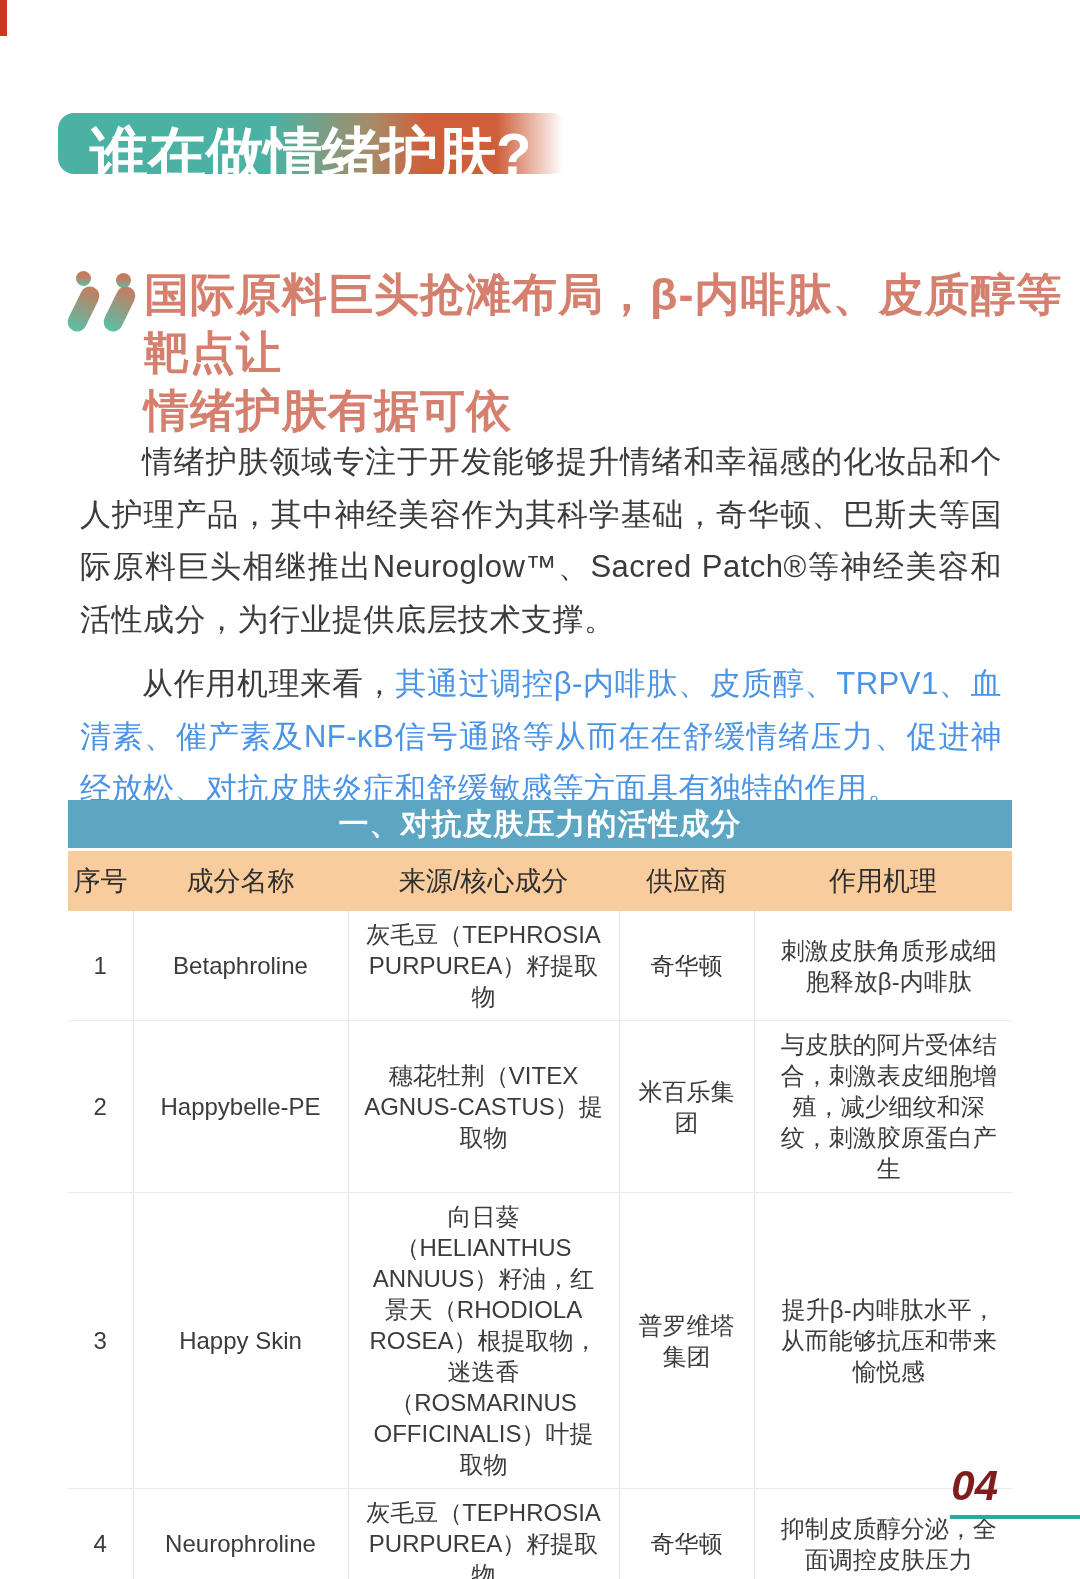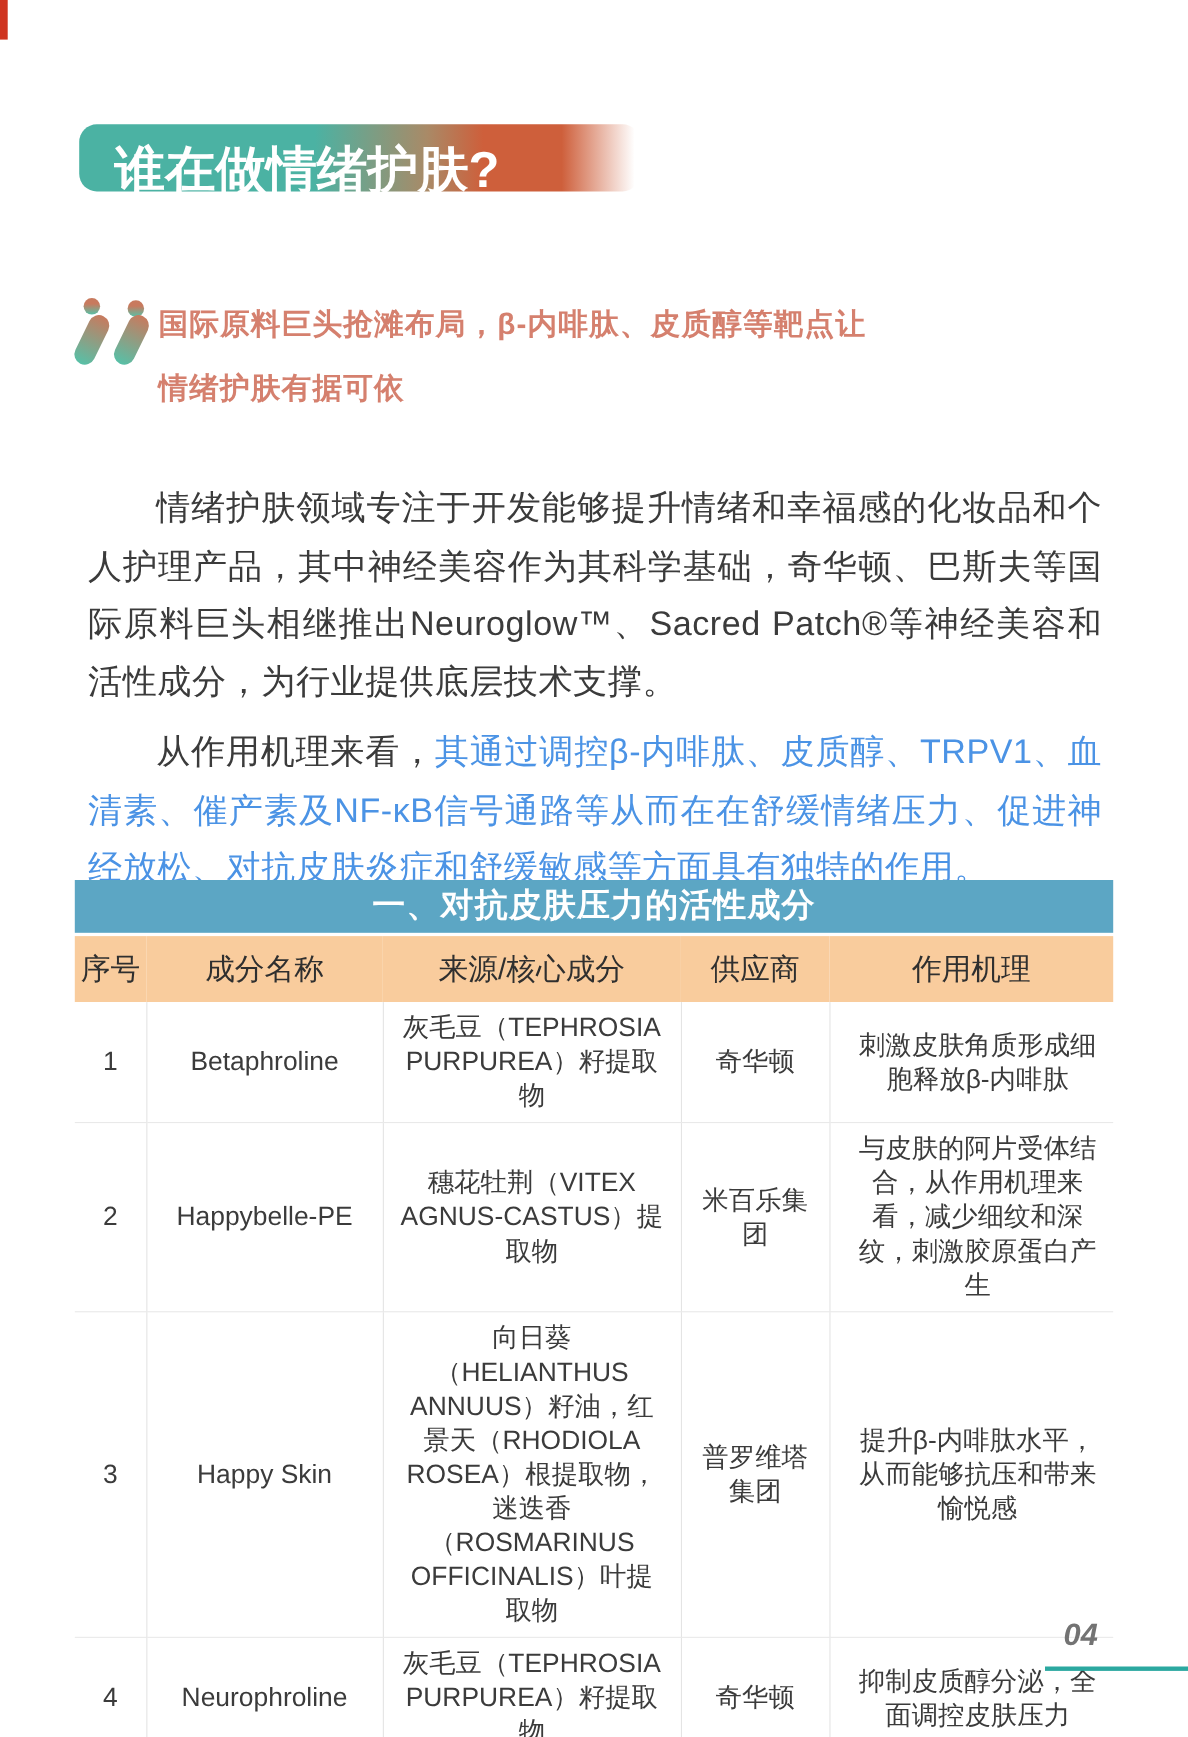--- a/index.html
+++ b/index.html
@@ -4,42 +4,42 @@
 <style>
   html,body { margin:0; padding:0; background:#ffffff; }
   .page {
     position:relative; width:1080px; height:1579px; background:#ffffff;
     font-family:"Liberation Sans", sans-serif; overflow:hidden;
   }
   .corner-mark { position:absolute; left:0; top:0; width:7px; height:36px; background:#cf3420; }
 
   
   .title-banner {
-    position:absolute; left:72px; top:113px; width:510px; height:61px;
+    position:absolute; left:58px; top:113px; width:510px; height:61px;
     border-radius:16px; box-sizing:border-box; padding-left:32px;
     background:linear-gradient(90deg,#4bb2a3 0%,#4bb2a3 42%,#a98a67 62%,#ce5f3b 72%,#ce5f3b 86%,rgba(206,95,59,0) 99%);
-    color:#ffffff; font-size:46px; font-weight:bold; line-height:82px; white-space:nowrap;
+    color:#ffffff; font-size:58px; font-weight:bold; line-height:82px; white-space:nowrap;
   }
 
   
   .subtitle-row { position:absolute; left:66px; top:266px; display:flex; align-items:flex-start; }
   .logo-icon { position:relative; width:78px; height:66px; margin-top:6px; flex:none; }
   .logo-icon .bar {
     position:absolute; width:19px; height:48px; border-radius:10px;
     background:linear-gradient(180deg,#c87a5e 0%,#57c0a7 100%);
   }
   .logo-icon .b1 { left:8px;  top:13px; transform:rotate(26deg); }
   .logo-icon .b2 { left:44px; top:13px; transform:rotate(26deg); }
   .logo-icon .dot {
     position:absolute; width:15px; height:15px; border-radius:50%;
     background:linear-gradient(180deg,#c87a5e 35%,#57c0a7 100%);
   }
   .logo-icon .d1 { left:10px; top:-1px; }
   .logo-icon .d2 { left:50px; top:1px; }
-  .subtitle { color:#d5806e; font-size:27px; font-weight:bold; line-height:58px; letter-spacing:1px; }
+  .subtitle { color:#d5806e; font-size:45px; font-weight:bold; line-height:58px; letter-spacing:1px; }
 
   
   .content { position:absolute; left:68px; top:424px; width:946px; }
   .para {
     margin:12px; font-size:31px; line-height:52.5px; color:#3b3b3b;
     text-align:justify; text-indent:2em; letter-spacing:0.5px;
   }
   .para .blue { color:#4b93e5; }
 
   
@@ -65,22 +65,22 @@
     font-size:24px; line-height:31px; color:#3b3b3b; text-align:center;
     vertical-align:middle; padding:8px 14px; word-break:break-word;
   }
   tbody td:last-child { border-right:none;padding-left:25px; }
   tbody tr:last-child td { border-bottom:1px solid #e4e4e4; }
   tr.r1 { height:92px; } tr.r2 { height:108px; } tr.r3 { height:155px; } tr.r4 { height:90px; }
 
   
   .footer { position:absolute; right:0; top:1462px; width:220px; text-align:right; }
   .pagenum {
-    display:block; margin-right:82px; color:#737373;
-    font-size:28px; font-weight:bold; font-style:italic; line-height:48px;
+    display:block; margin-right:82px; color:#7f1d1d;
+    font-size:42px; font-weight:bold; font-style:italic; line-height:48px;
   }
   .footer-line { margin-top:5px; margin-left:auto; width:130px; height:4px; background:#2ba8a0; }
 </style>
 </head>
 <body>
 
 <div class="page">
 
   <div class="corner-mark"></div>
 
@@ -133,21 +133,21 @@
           <td>Betaphroline</td>
           <td>灰毛豆（TEPHROSIA PURPUREA）籽提取物</td>
           <td>奇华顿</td>
           <td>刺激皮肤角质形成细胞释放β-内啡肽</td>
         </tr>
         <tr class="r2">
           <td>2</td>
           <td>Happybelle-PE</td>
           <td>穗花牡荆（VITEX AGNUS-CASTUS）提取物</td>
           <td>米百乐集团</td>
-          <td>与皮肤的阿片受体结合，从作用机理来看，减少细纹和深纹，刺激胶原蛋白产生</td>
+          <td>与皮肤的阿片受体结合，刺激表皮细胞增殖，减少细纹和深纹，刺激胶原蛋白产生</td>
         </tr>
         <tr class="r3">
           <td>3</td>
           <td>Happy Skin</td>
           <td>向日葵（HELIANTHUS ANNUUS）籽油，红景天（RHODIOLA ROSEA）根提取物，迷迭香（ROSMARINUS OFFICINALIS）叶提取物</td>
           <td>普罗维塔集团</td>
           <td>提升β-内啡肽水平，从而能够抗压和带来愉悦感</td>
         </tr>
         <tr class="r4">
           <td>4</td>

